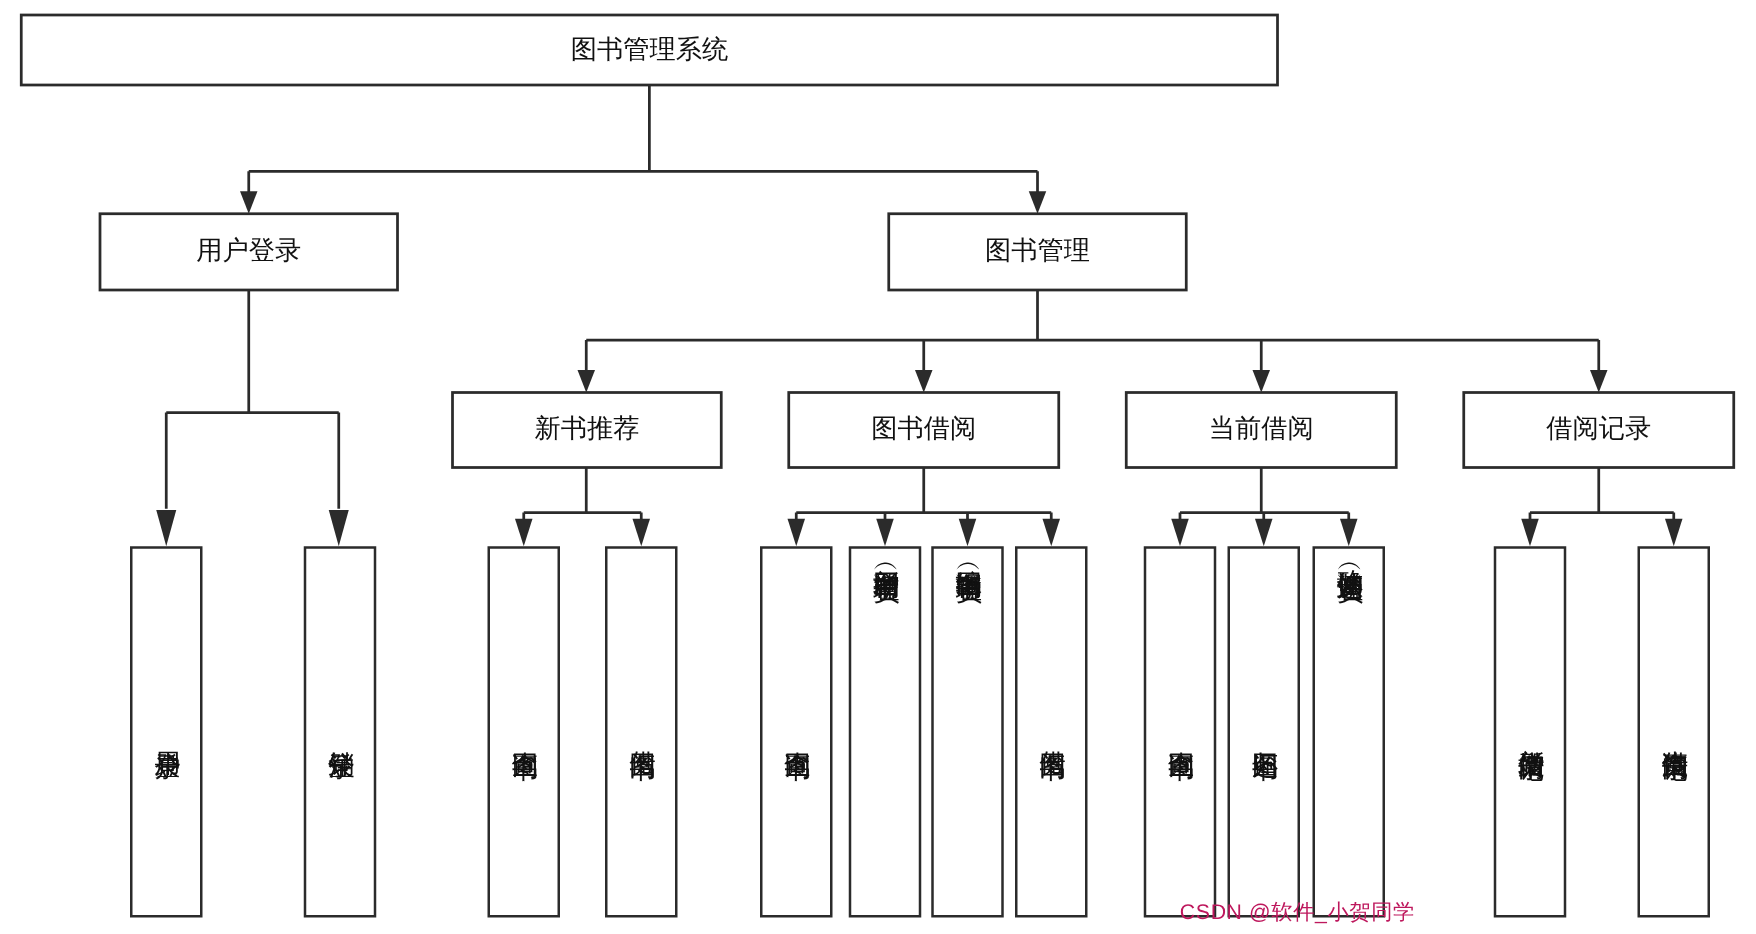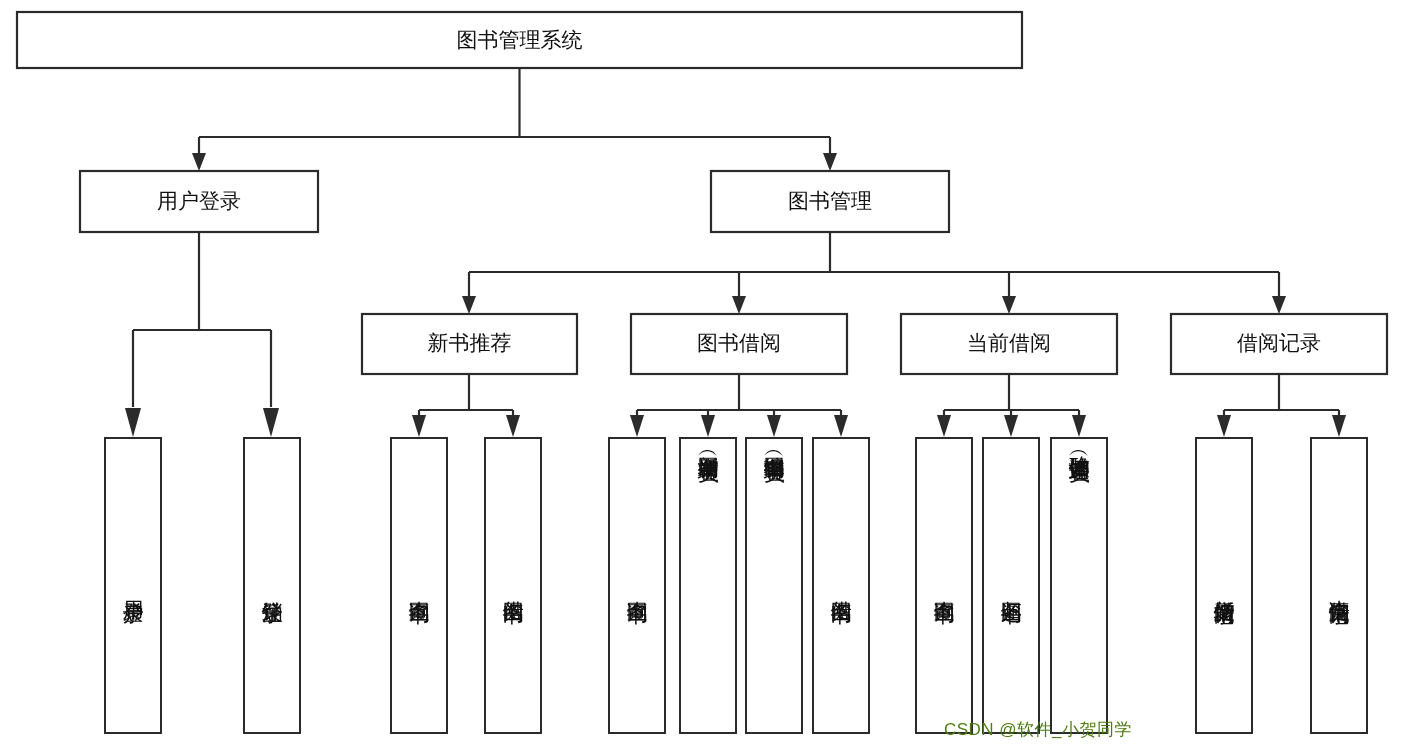--- a/index.html
+++ b/index.html
@@ -48,21 +48,21 @@
     fill: #111111;
     text-anchor: middle;
     dominant-baseline: middle;
   }
   .watermark-text {
     position: absolute;
     right: 12px;
     bottom: 6px;
     font-family: "Liberation Sans", "DejaVu Sans", sans-serif;
     font-size: 17px;
-    color: #4d7c0f;
+    color: #be185d;
     letter-spacing: 0.5px;
     white-space: nowrap;
     user-select: none;
   }
   
   .vleaf {
     position: absolute;
     box-sizing: border-box;
     background: #ffffff;
     border: 2.2px solid #2b2b2b;

